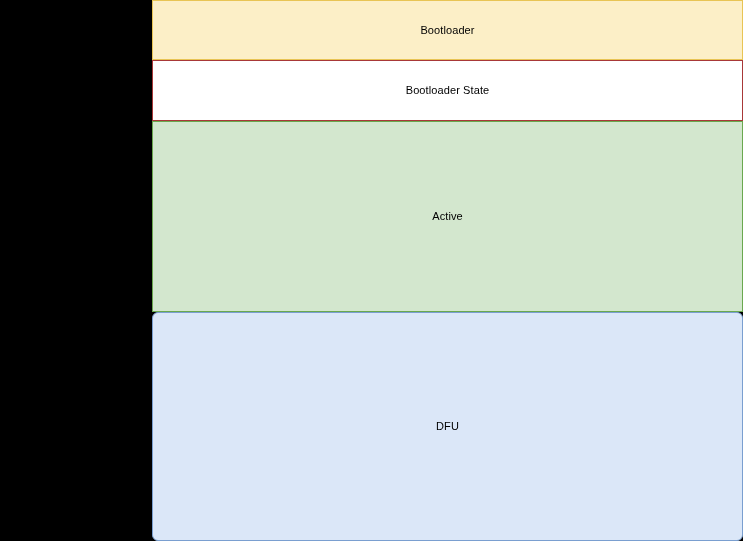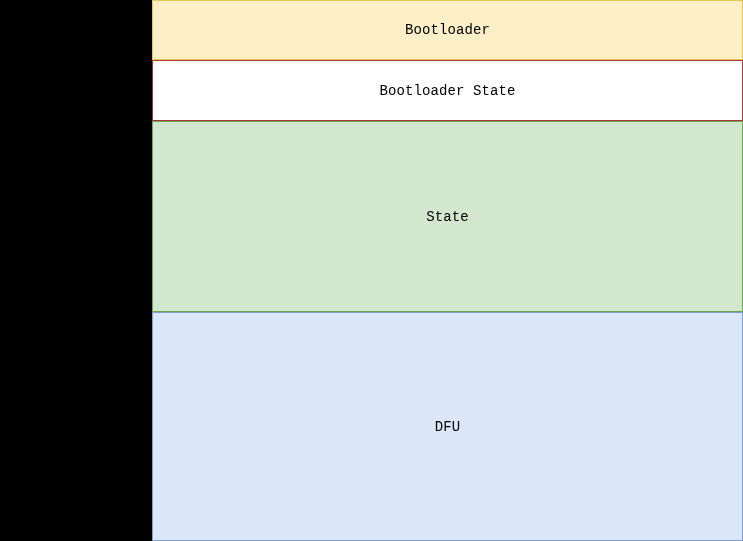--- a/index.html
+++ b/index.html
@@ -48,55 +48,55 @@
     box-sizing: border-box;
     border-style: solid;
     border-width: 1px;
     display: flex;
     align-items: center;
     justify-content: center;
     overflow: hidden;
   }
 
   .band-label {
-    font-family: Liberation Mono, monospace;
-    font-size: 14px;
+    font-family: Liberation Sans, sans-serif;
+    font-size: 11px;
     line-height: 1;
     color: #000000;
     letter-spacing: 0.1px;
     white-space: nowrap;
     text-align: left;
     user-select: none;
   }
 
   
   .band-bootloader       { height: 60px;  }
   .band-bootloader-state { height: 61px;  }
   .band-active           { height: 191px; }
-  .band-dfu              { height: 229px; }
+  .band-dfu              { height: 229px; border-radius: 6px; }
 </style>
 </head>
 <body>
 
 <div id="canvas" style="background: rgb(0, 0, 0);">
 
   <div class="gutter" style="width: 152px; background: rgb(0, 0, 0);"></div>
 
   <div class="stack" style="left: 152px; width: 591px;">
 
     <div class="band band-bootloader" style="background: rgb(252, 239, 199); border-color: rgb(232, 196, 84); height: 60px;">
       <span class="band-label" style="color: rgb(0, 0, 0);">Bootloader</span>
     </div>
 
     <div class="band band-bootloader-state" style="background: #ffffff; border-color: rgb(168, 56, 56); height: 61px;">
       <span class="band-label" style="color: rgb(0, 0, 0);">Bootloader State</span>
     </div>
 
     <div class="band band-active" style="background: rgb(211, 231, 206); border-color: rgb(106, 168, 79); height: 191px;">
-      <span class="band-label" style="color: rgb(0, 0, 0);">State</span>
+      <span class="band-label" style="color: rgb(0, 0, 0);">Active</span>
     </div>
 
     <div class="band band-dfu" style="background: rgb(219, 231, 248); border-color: rgb(122, 159, 208); height: 229px;">
       <span class="band-label" style="color: rgb(0, 0, 0);">DFU</span>
     </div>
 
   </div>
 </div>
 
 </body></html>

